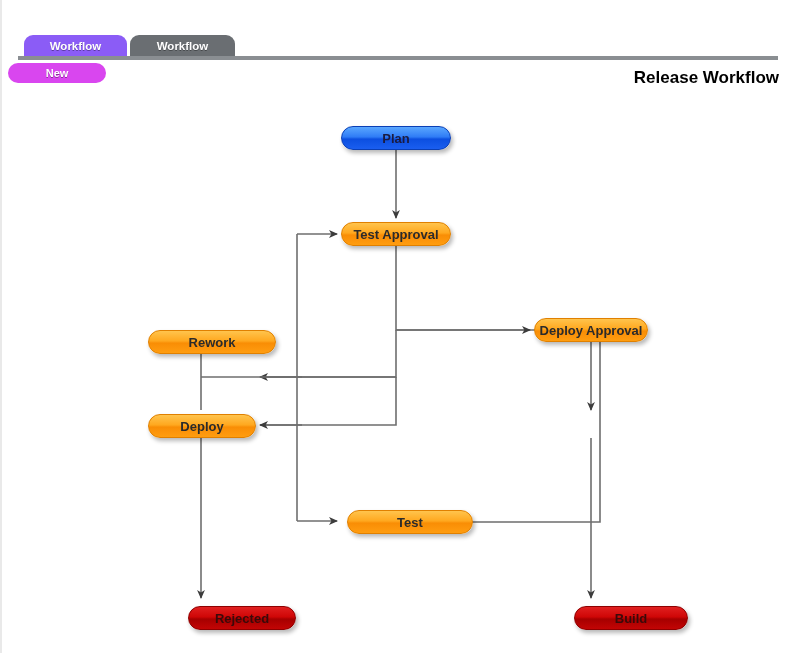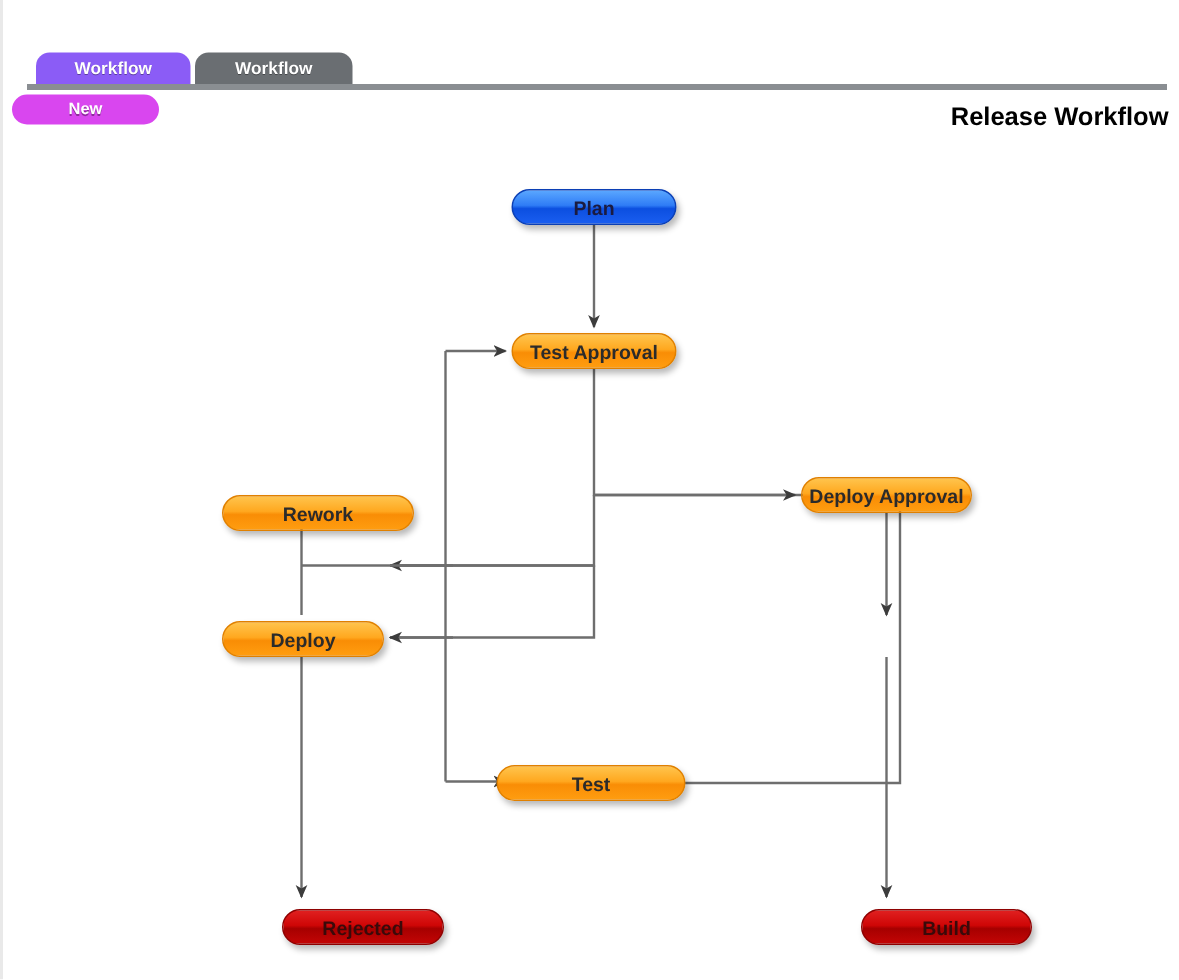--- a/index.html
+++ b/index.html
@@ -148,18 +148,18 @@
 
         <path d="M589,350 L589,510" marker-end="url(#ah)"></path>
       </g>
     </svg>
 
     <div class="node node-blue" style="left:339px;top:38px;width:110px;">Plan</div>
     <div class="node node-orange" style="left:339px;top:134px;width:110px;">Test Approval</div>
     <div class="node node-orange" style="left:146px;top:242px;width:128px;">Rework</div>
     <div class="node node-orange" style="left:532px;top:230px;width:114px;">Deploy Approval</div>
     <div class="node node-orange" style="left:146px;top:326px;width:108px;">Deploy</div>
-    <div class="node node-orange" style="left:329px;top:422px;width:126px;">Test</div>
+    <div class="node node-orange" style="left:345px;top:422px;width:126px;">Test</div>
     <div class="node node-red" style="left:146px;top:518px;width:108px;">Rejected</div>
     <div class="node node-red" style="left:532px;top:518px;width:114px;">Build</div>
 
   </div>
 </div>
 
 </body></html>

